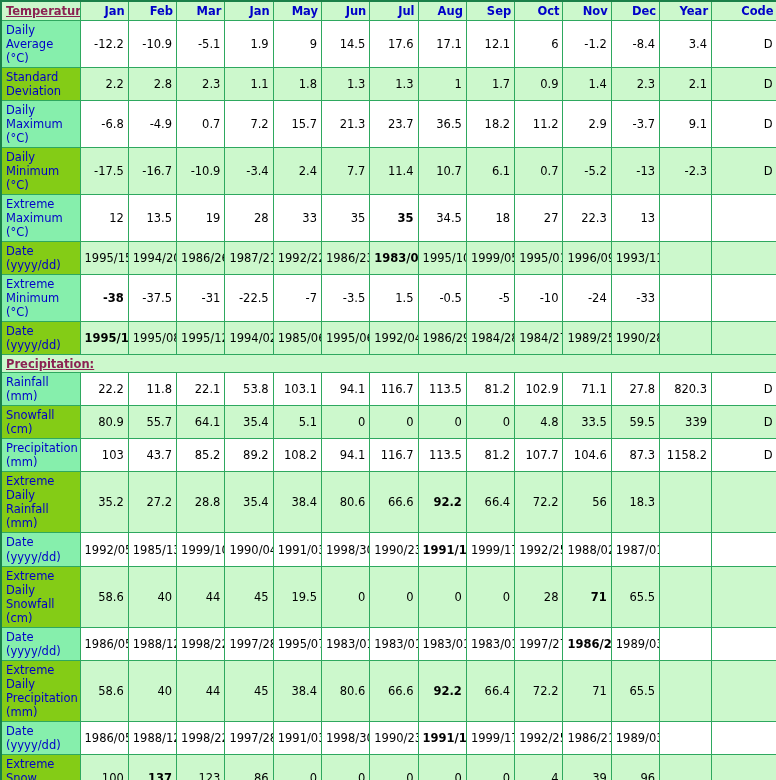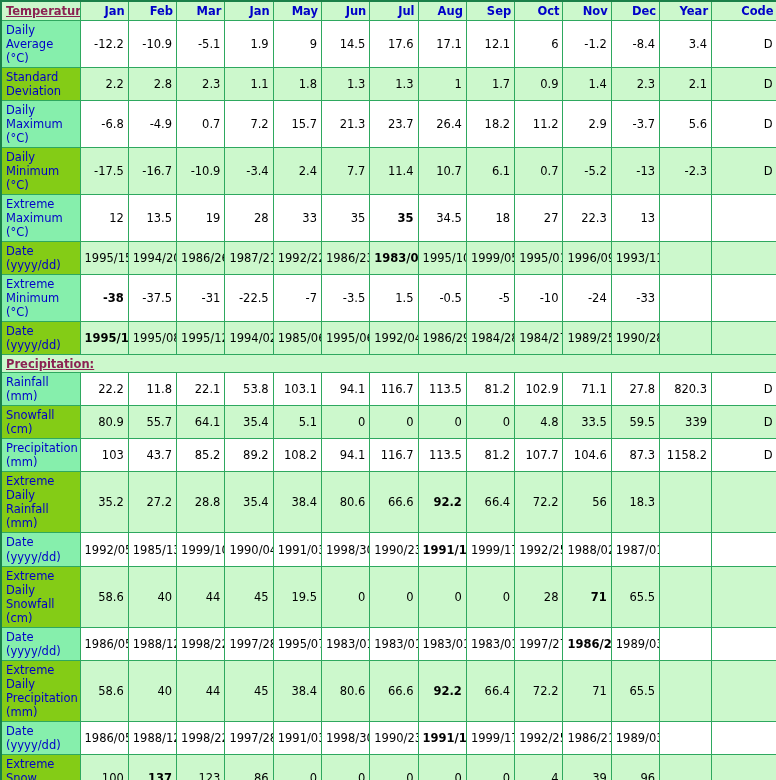--- a/index.html
+++ b/index.html
@@ -158,26 +158,26 @@
       </tr>
       <tr class="white">
         <td class="rowlabel">Daily Maximum (°C)</td>
         <td class="val">-6.8</td>
         <td class="val">-4.9</td>
         <td class="val">0.7</td>
         <td class="val">7.2</td>
         <td class="val">15.7</td>
         <td class="val">21.3</td>
         <td class="val">23.7</td>
-        <td class="val">26.4</td>
+        <td class="val">36.5</td>
         <td class="val">18.2</td>
         <td class="val">11.2</td>
         <td class="val">2.9</td>
         <td class="val">-3.7</td>
-        <td class="val">5.6</td>
+        <td class="val">9.1</td>
         <td class="val">D</td>
       </tr>
       <tr class="green">
         <td class="rowlabel">Daily Minimum (°C)</td>
         <td class="val">-17.5</td>
         <td class="val">-16.7</td>
         <td class="val">-10.9</td>
         <td class="val">-3.4</td>
         <td class="val">2.4</td>
         <td class="val">7.7</td>

